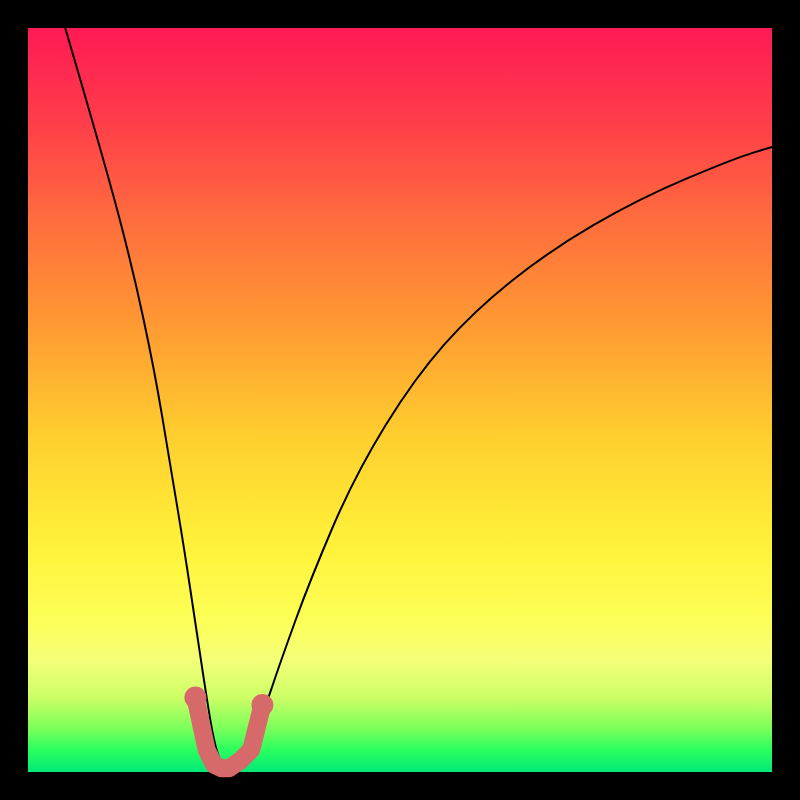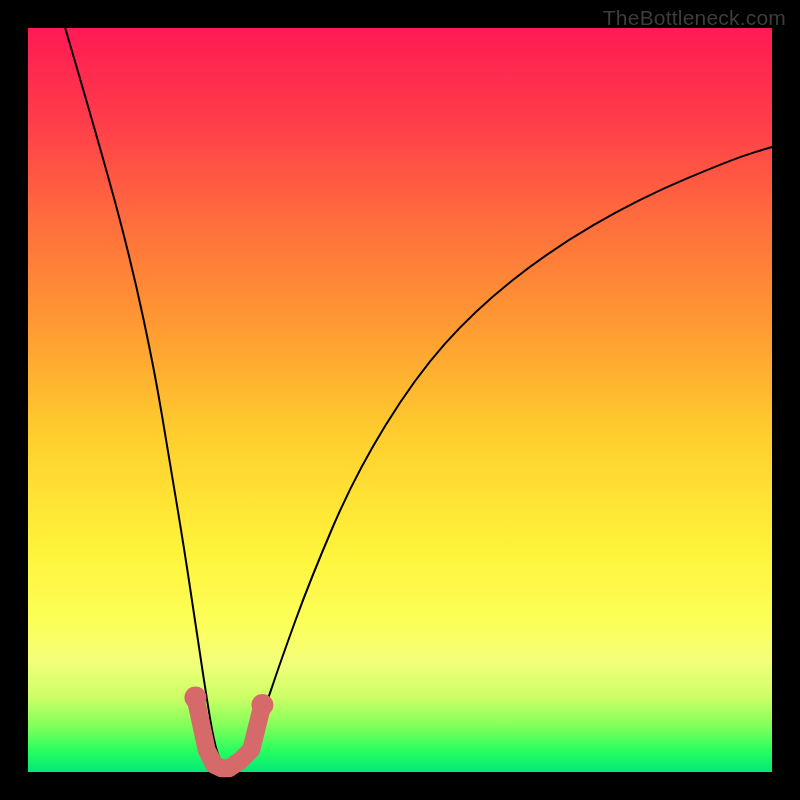--- a/index.html
+++ b/index.html
@@ -80,14 +80,13 @@
     <svg class="curve" viewBox="0 0 744 744">
       <path id="main-curve" class="curve-path" d="M37.2,0.0 Q74.4,126.5 89.3,182.3 Q104.2,238.1 115.3,290.2 Q126.5,342.2 133.9,386.9 Q141.4,431.5 148.8,476.2 Q156.2,520.8 161.8,558.0 Q167.4,595.2 173.0,632.4 Q178.6,669.6 182.3,691.9 Q186.0,714.2 189.7,725.4 Q193.4,736.6 197.2,738.4 Q200.9,740.3 206.5,736.6 Q212.0,732.8 217.6,723.5 Q223.2,714.2 230.6,695.6 Q238.1,677.0 245.5,654.7 Q253.0,632.4 267.8,591.5 Q282.7,550.6 305.0,498.5 Q327.4,446.4 357.1,398.0 Q386.9,349.7 416.6,316.2 Q446.4,282.7 483.6,253.0 Q520.8,223.2 565.4,197.2 Q610.1,171.1 658.4,150.7 Q706.8,130.2 725.4,124.6 T744.0,119.0"></path>
       <path id="min-curve" class="bottom-curve" d="M167.4,669.6 L178.6,721.7 L186.0,736.6 L193.4,740.3 L200.9,740.3 L212.0,732.8 L223.2,721.7 L234.4,677.0"></path>
       <g id="min-dots">
           <circle cx="167.4" cy="669.6" r="11" class="bottom-dot"></circle>
           <circle cx="234.4" cy="677.0" r="11" class="bottom-dot"></circle>
         </g>
     </svg>
 
   </div>
-  <div class="attribution">TheBottleneck.com</div>
 </div>
 
 </body></html>

